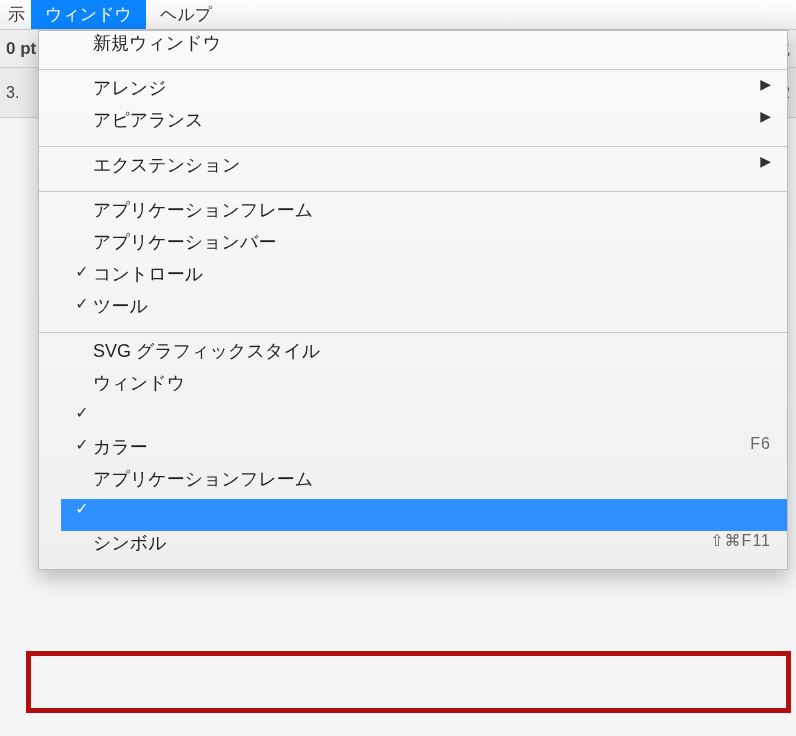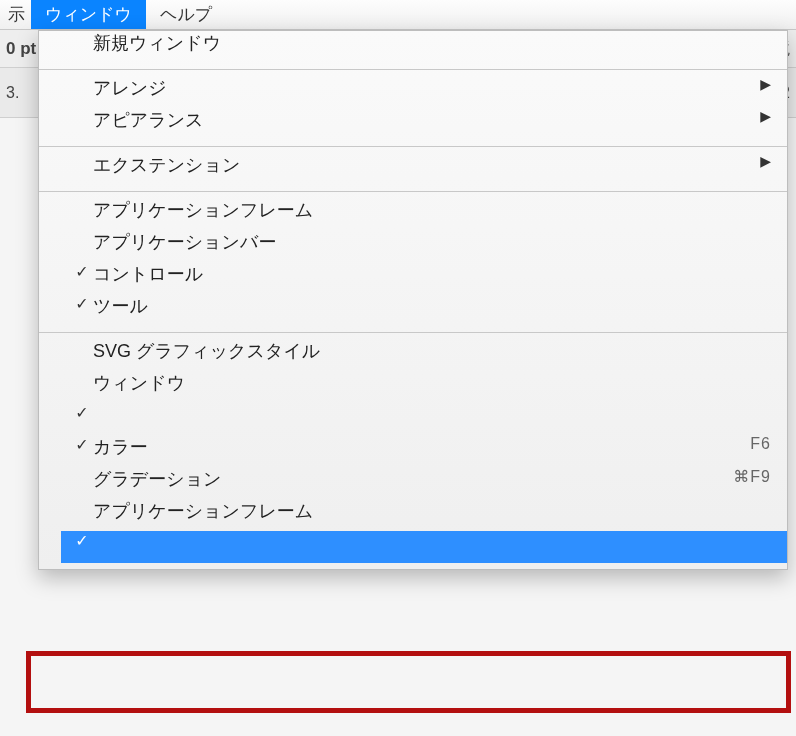--- a/index.html
+++ b/index.html
@@ -217,29 +217,29 @@
     <span class="spacer"></span>
   </div>
   <div class="menu-item">
     <span class="check">✓</span>
     <span class="label">カラー</span>
     <span class="spacer"></span>
     <span class="shortcut">F6</span>
   </div>
   <div class="menu-item">
     <span class="check"></span>
-    <span class="label">グラデーション</span>
-    <span class="spacer"></span>
-    <span class="shortcut">⌘F9</span>
-  </div>
-  <div class="menu-item">
-    <span class="check"></span>
     <span class="label">アプリケーションフレーム</span>
     <span class="spacer"></span>
   </div>
   <div class="menu-item highlighted">
     <span class="check">✓</span>
     <span class="spacer"></span>
   </div>
+  <div class="menu-item">
+    <span class="check"></span>
+    <span class="label">シンボル</span>
+    <span class="spacer"></span>
+    <span class="shortcut">⇧⌘F11</span>
+  </div>
 
 </div>
 
 <div class="red-box"></div>
 
 </body></html>

